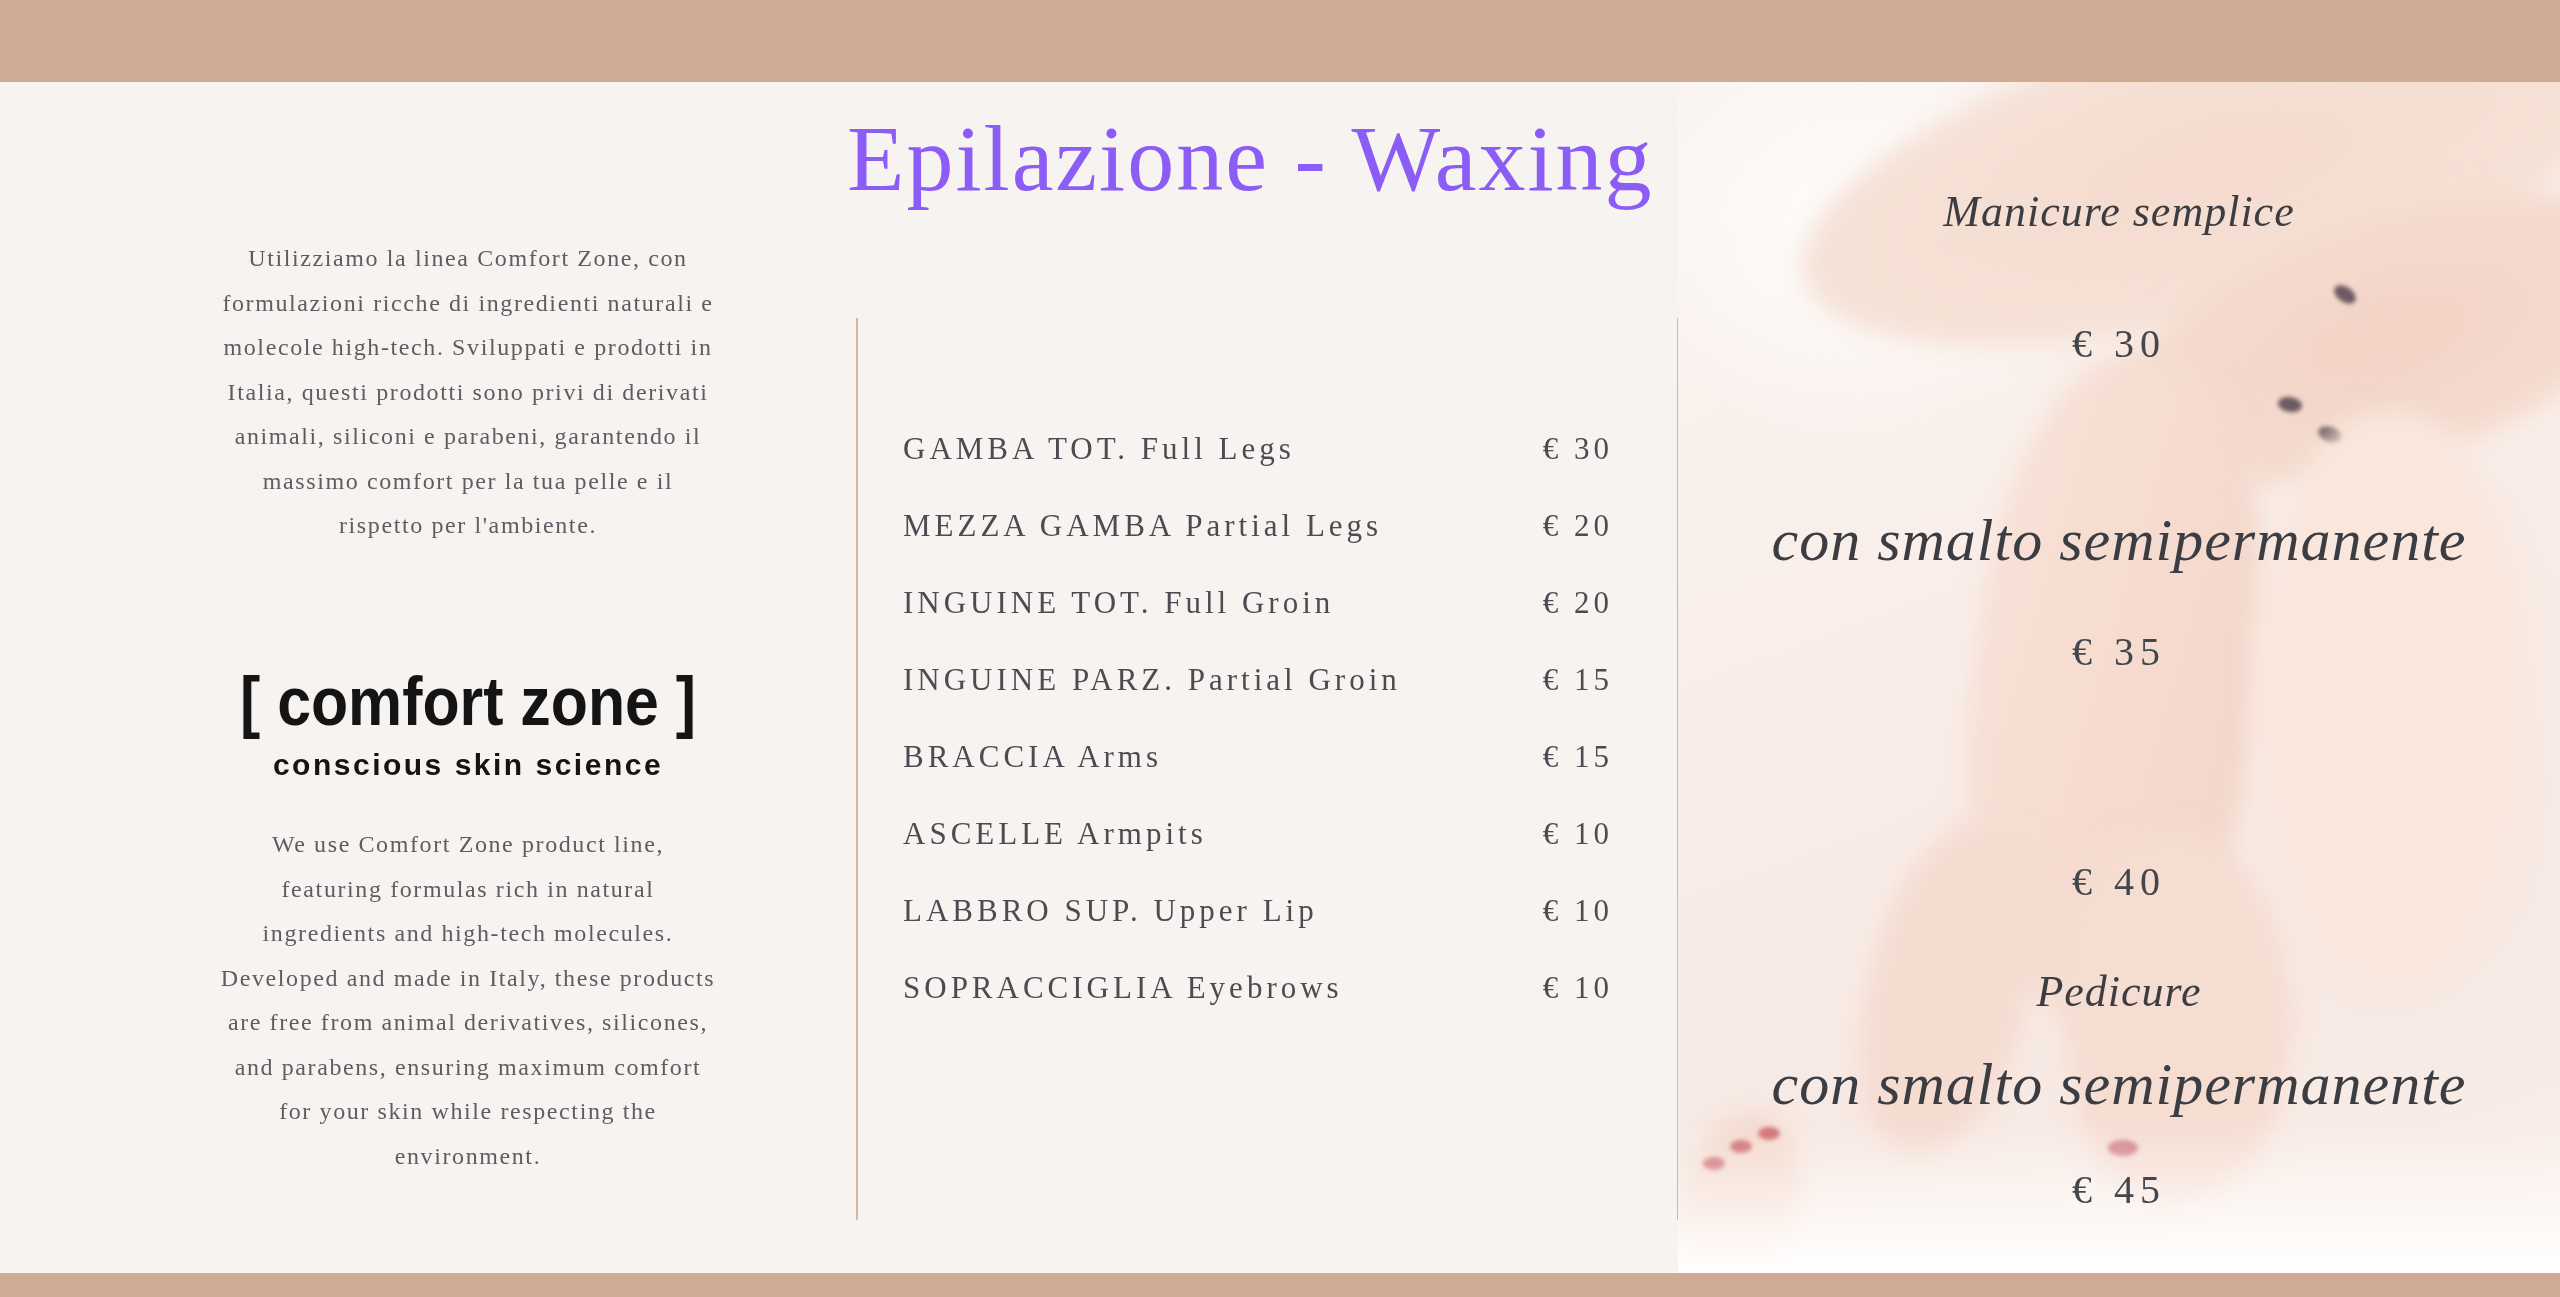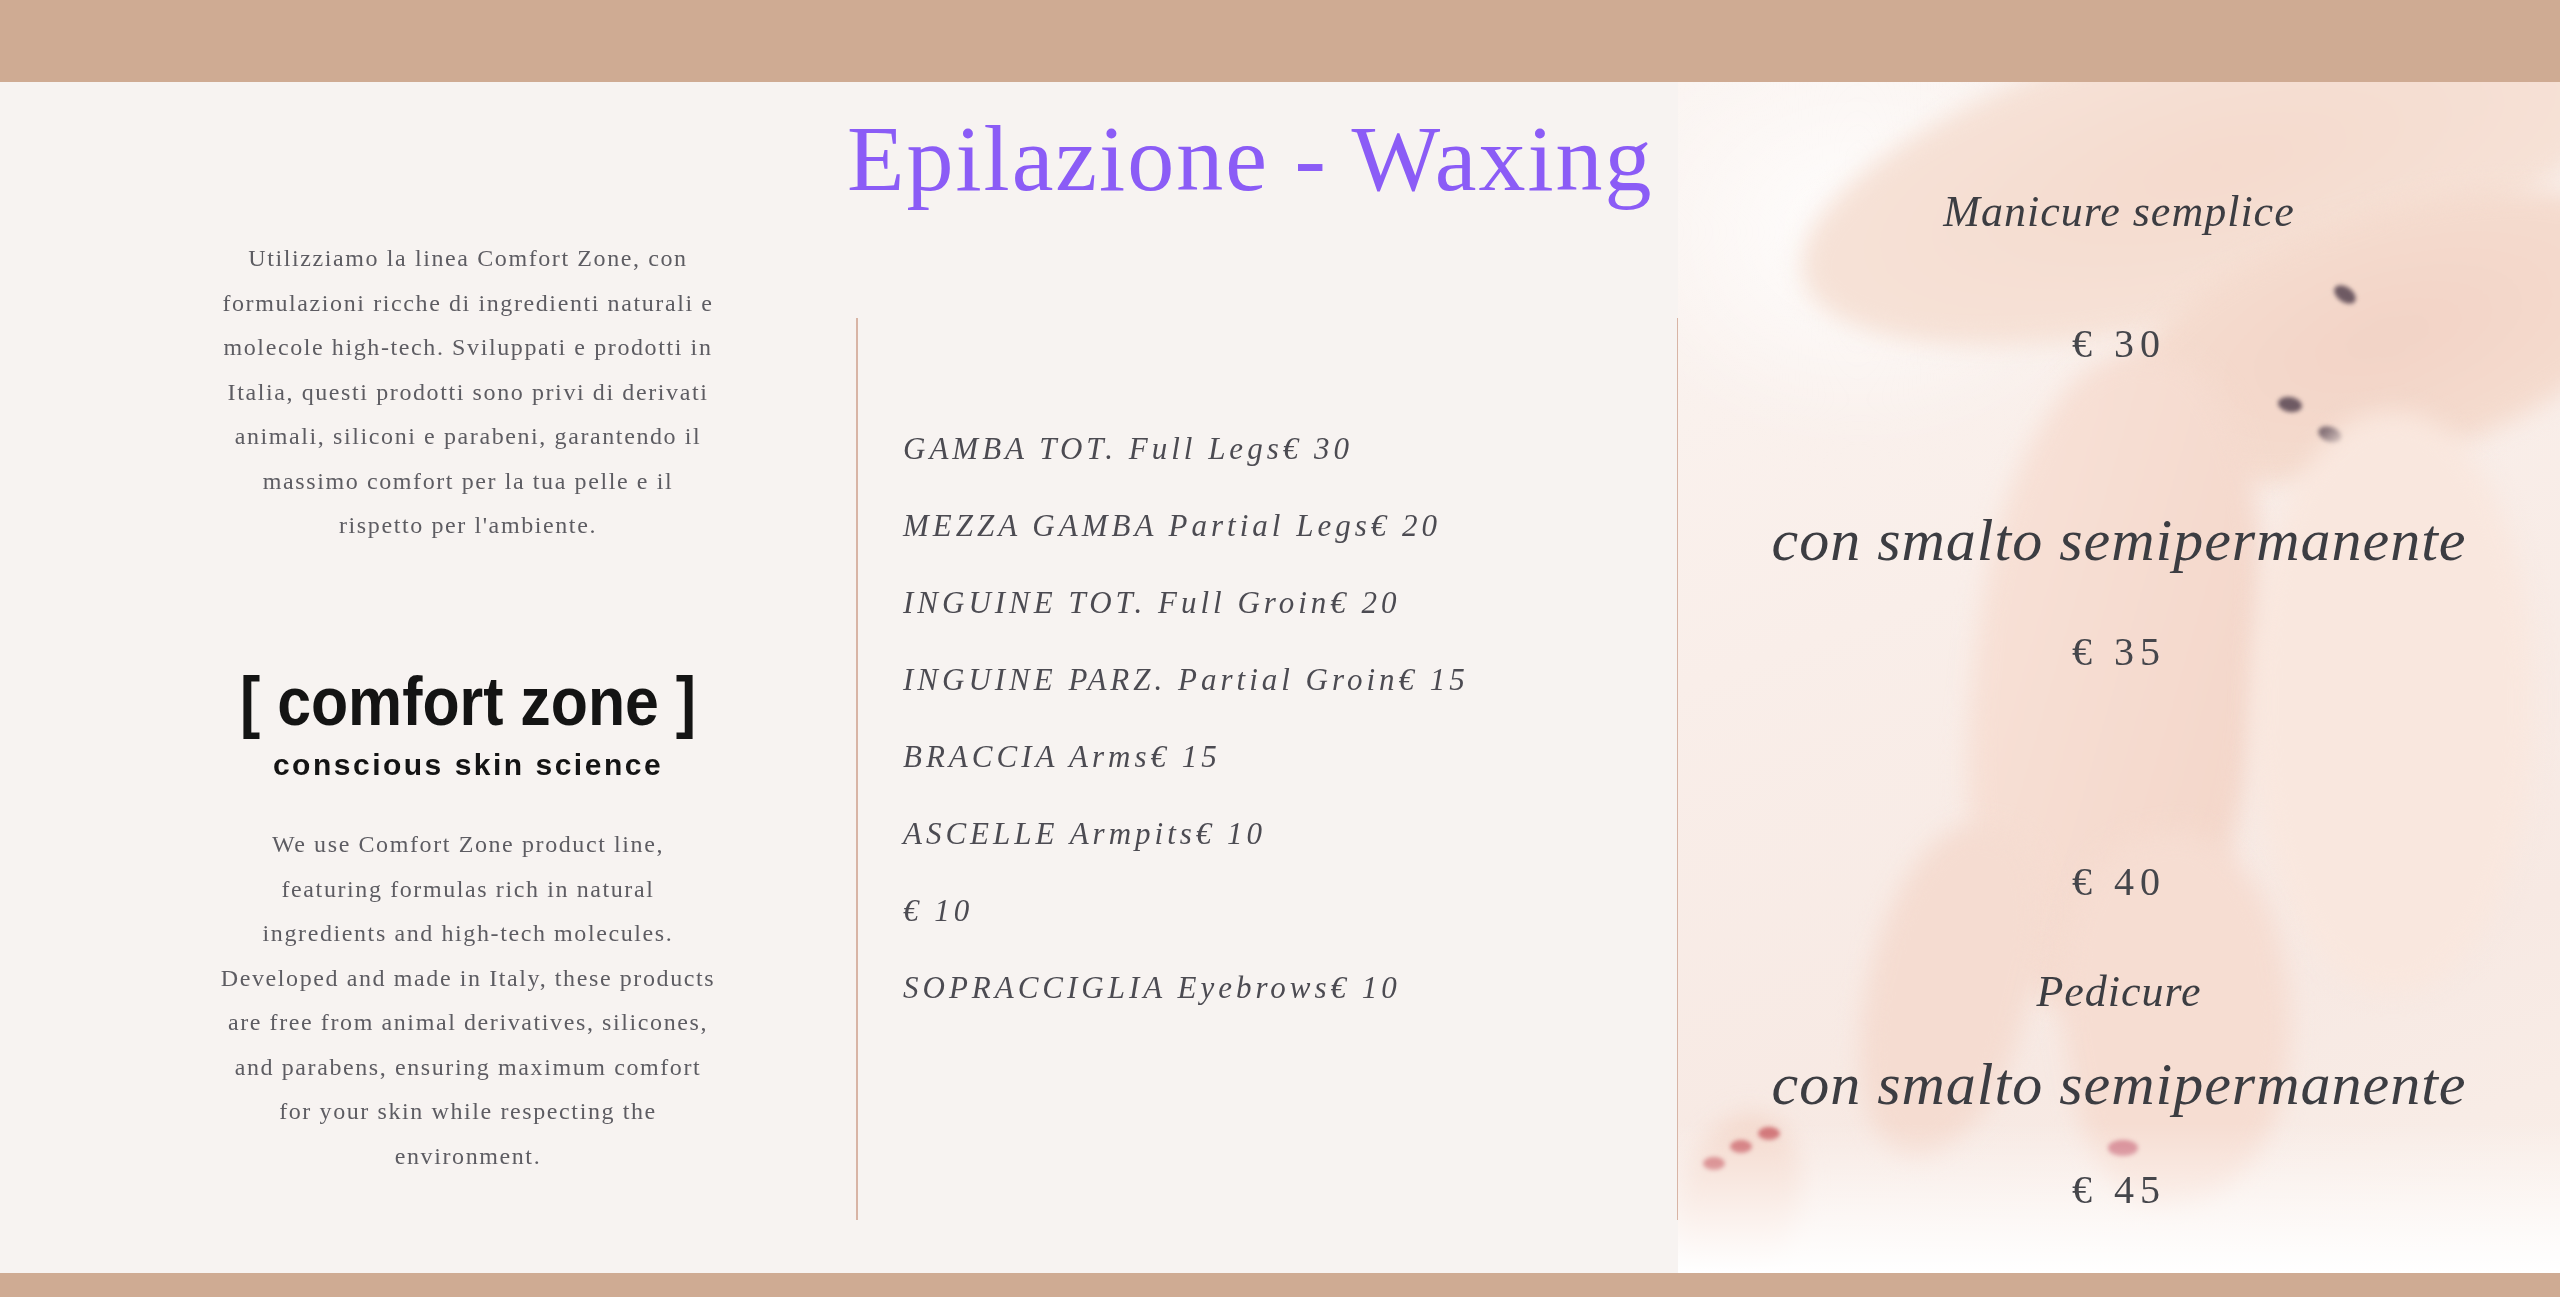--- a/index.html
+++ b/index.html
@@ -25,21 +25,21 @@
 
   
   .vline{position:absolute;top:318px;height:902px;width:2px;background:#d8b4a5;}
   .vline.l{left:856px;}
   .vline.r{left:1677px;}
 
   
   .menu-title{position:absolute;left:847px;width:840px;top:104px;text-align:left;
               font-size:94px;color:#8b5cf6;letter-spacing:2px;}
   .menu-list{position:absolute;left:903px;top:410px;width:710px;list-style:none;margin:0;padding:0;}
-  .menu-list li{height:77px;display:flex;align-items:center;justify-content:flex-start;font-style:italic;}
+  .menu-list li{height:77px;display:flex;align-items:center;justify-content:space-between;}
   .menu-label{font-size:31px;color:#4c4b52;letter-spacing:4px;}
   .menu-price{font-size:31px;color:#4c4b52;letter-spacing:4px;}
 
   
   .photo{position:absolute;left:1678px;top:82px;width:882px;height:1191px;overflow:hidden;
          background:linear-gradient(160deg,#fbf5f2 0%,#f9eee9 40%,#f7e9e3 75%,#f9efe9 100%);}
   .ph{position:absolute;filter:blur(12px);}
   .ph.thigh{left:110px;top:-60px;width:860px;height:290px;border-radius:50%;
             background:radial-gradient(closest-side,#f5dacd,#f6e2d7);transform:rotate(-15deg);}
   .ph.hand{left:430px;top:130px;width:560px;height:250px;border-radius:50%;
@@ -103,20 +103,21 @@
     </li>
     <li>
       <span class="menu-label">BRACCIA Arms</span>
       <span class="menu-price">€ 15</span>
     </li>
     <li>
       <span class="menu-label">ASCELLE Armpits</span>
       <span class="menu-price">€ 10</span>
     </li>
     <li>
+      <span class="menu-label">LABBRO SUP. Upper Lip</span>
       <span class="menu-price">€ 10</span>
     </li>
     <li>
       <span class="menu-label">SOPRACCIGLIA Eyebrows</span>
       <span class="menu-price">€ 10</span>
     </li>
   </ul>
 
   <div class="photo">
     <div class="glowTL"></div>

